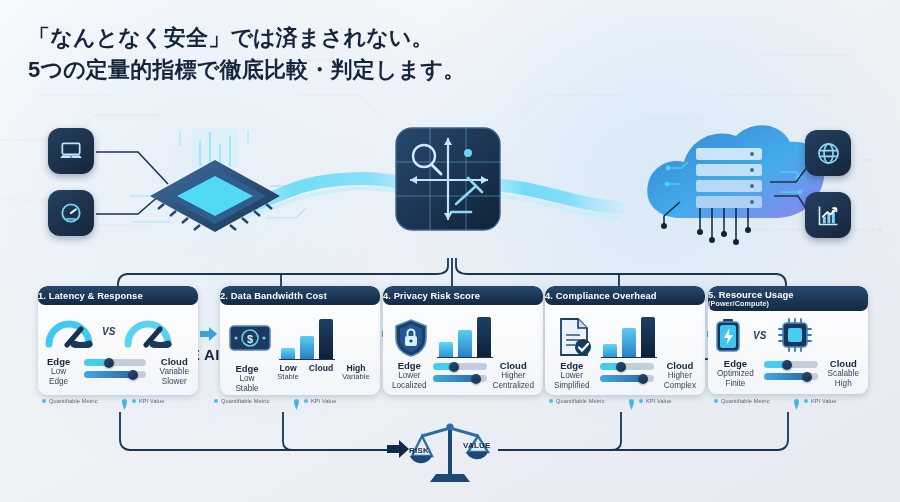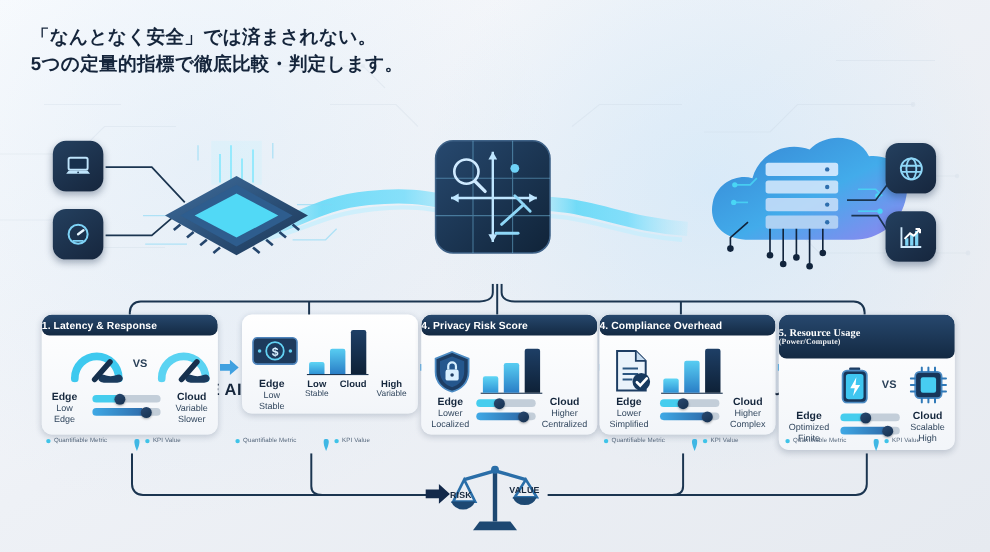--- a/index.html
+++ b/index.html
@@ -13,21 +13,21 @@
     background:
       radial-gradient(circle at 72% 34%, rgba(170,220,255,.30), rgba(170,220,255,0) 36%),
       radial-gradient(circle at 20% 30%, rgba(200,225,245,.30), rgba(200,225,245,0) 40%),
       linear-gradient(150deg,#fbfcfe 0%,#eef1f6 45%,#e6eaf0 100%);
   }
   .circuitbg{position:absolute;inset:0;opacity:.35;pointer-events:none;}
 
   
   .headline{
     position:absolute;left:28px;top:22px;width:560px;
-    color:#15253b;font-weight:700;font-size:17px;line-height:1.45;
+    color:#15253b;font-weight:700;font-size:22px;line-height:1.45;
     letter-spacing:.2px;
   }
   .headline div{white-space:nowrap;}
 
   
   .hero{position:absolute;left:0;top:108px;width:900px;height:150px;}
   .sideicon{
     position:absolute;width:46px;height:46px;border-radius:12px;
     background:linear-gradient(145deg,#24405f,#16263d);
     box-shadow:0 3px 7px rgba(20,40,70,.34);
@@ -49,27 +49,27 @@
     background:linear-gradient(180deg,#ffffff,#f2f5f9);
     box-shadow:0 2px 6px rgba(25,45,75,.20);
     overflow:hidden;
   }
   .card-hd{
     height:19px;display:flex;flex-direction:column;align-items:flex-start;justify-content:center;
     background:linear-gradient(180deg,#27486e,#132942);
     color:#fff;font-size:9.4px;font-weight:700;letter-spacing:.1px;white-space:nowrap;
     border-radius:9px 9px 7px 7px;
   }
-  .card-hd.two{height:40px;font-family:Liberation Serif, serif;}
+  .card-hd.two{height:25px;}
   .card-hd .sub{font-size:7.2px;font-weight:600;opacity:.92;margin-top:-1px;}
   .card-bd{position:relative;height:90px;padding:5px 7px 4px;box-sizing:border-box;}
 
   .vs{font-size:10px;font-weight:700;color:#2b4159;}
 
-  .icrow{display:flex;align-items:center;justify-content:flex-end;gap:9px;height:42px;}
+  .icrow{display:flex;align-items:center;justify-content:flex-start;gap:9px;height:42px;font-style:italic;}
   .bars{display:flex;align-items:flex-end;gap:5px;height:40px;border-bottom:1.6px solid #1d3550;padding:0 2px;}
   .bar{width:14px;border-radius:2px 2px 0 0;}
 
   .legrow{display:flex;align-items:flex-start;justify-content:space-between;padding:0 2px;margin-top:4px;}
   .legcol{text-align:center;line-height:1.18;}
   .legcol b{display:block;font-size:9.5px;color:#15273d;font-weight:700;}
   .legcol span{display:block;font-size:8.2px;color:#33485f;}
   .sliders{display:flex;flex-direction:column;gap:5px;justify-content:center;padding-top:3px;}
   .slider{position:relative;width:62px;height:7px;border-radius:4px;}
   .slider i{position:absolute;top:-1.5px;width:10px;height:10px;border-radius:50%;
@@ -341,20 +341,23 @@
             <span>Slower</span>
           </div>
         </div>
       </div>
     </div>
     <svg class="arrowr" style="left:200px" viewBox="0 0 18 16">
       <path d="M0 5h9V1l8 7-8 7v-4H0z" fill="#3fa0e0"></path>
     </svg>
 
     <div class="card" style="left:220px">
+      <div class="card-hd">
+        <span>2. Data Bandwidth Cost</span>
+      </div>
       <div class="card-bd">
         <div style="display:flex;align-items:flex-end;gap:8px;height:50px;padding-left:2px">
           <svg width="42" height="28" viewBox="0 0 42 28" style="margin-bottom:8px">
             <rect x="1" y="2" width="40" height="24" rx="4" fill="#1d3a5c" stroke="#4f85bd" stroke-width="1.5"></rect>
             <circle cx="21" cy="14" r="8" fill="none" stroke="#63d2f3" stroke-width="1.6"></circle>
             <text x="21" y="18.5" font-size="11" font-weight="700" fill="#d9f1ff" text-anchor="middle" font-family="Liberation Sans, sans-serif">$</text>
             <circle cx="7" cy="14" r="1.6" fill="#63d2f3"></circle>
               <circle cx="35" cy="14" r="1.6" fill="#63d2f3"></circle>
           </svg>
           <div class="bars">

